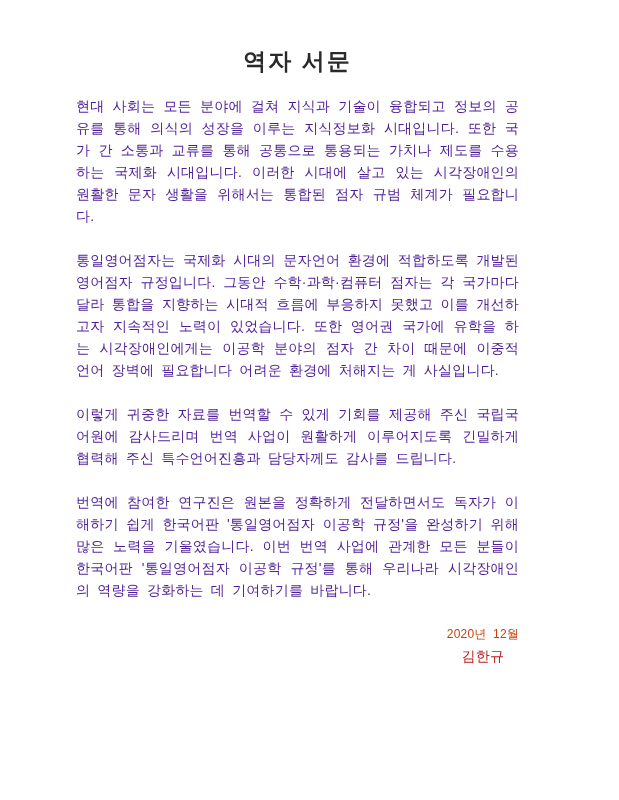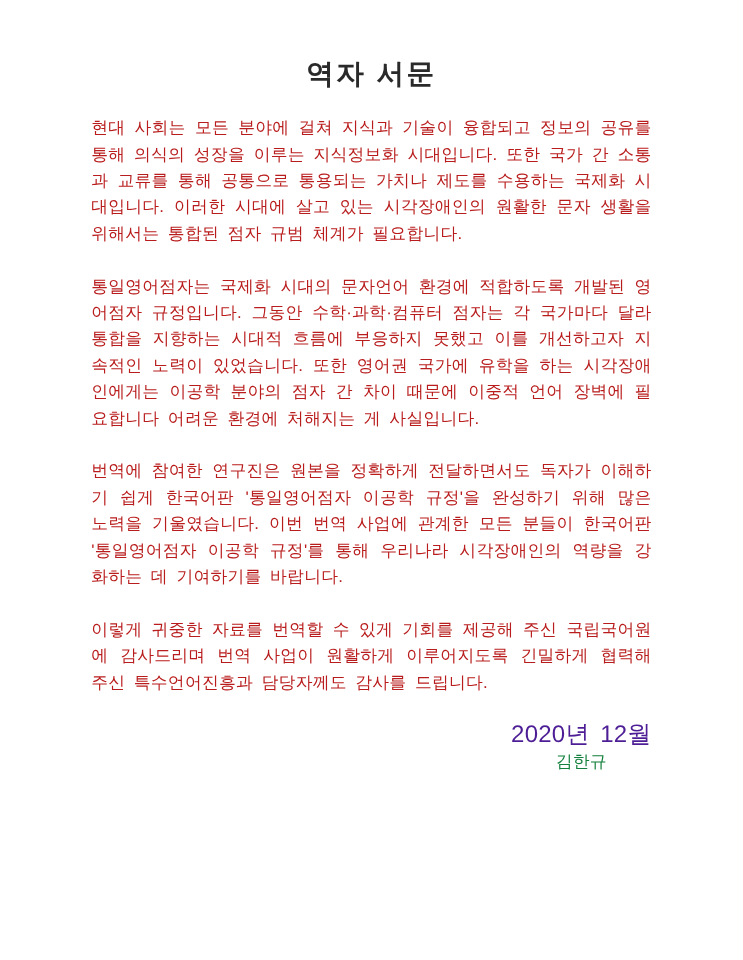--- a/index.html
+++ b/index.html
@@ -10,79 +10,79 @@
   body {
     width: 619px;
     height: 800px;
     overflow: hidden;
     font-family: "Liberation Sans", "DejaVu Sans", sans-serif;
   }
   .page {
     box-sizing: border-box;
     width: 619px;
     height: 800px;
-    padding: 44px 76px 0 76px;
+    padding: 44px 100px 0 76px;
     background: #ffffff;
     color: #3d3d3d;
   }
   .doc-title {
     margin: 0 0 17px 0;
     font-size: 23px;
     font-weight: 700;
     letter-spacing: 2px;
     text-align: center;
     line-height: 34px;
     color: #2a2a2a;
   }
   .para {
     margin: 0 0 22px 0;
     font-size: 14px;
     line-height: 22px;
     letter-spacing: 0.2px;
     word-spacing: 3px;
     text-align: justify;
-    color: #b91c1c;
+    color: #4c1d95;
   }
   .signature {
     margin-top: 20px;
     text-align: right;
   }
   .sig-inner {
     display: inline-block;
   }
   .sig-date {
-    font-size: 20px;
+    font-size: 12px;
     line-height: 22px;
     letter-spacing: 0.2px;
     word-spacing: 3px;
     text-align: right;
-    color: #4c1d95;
+    color: #c2410c;
   }
   .sig-name {
     font-size: 14px;
     line-height: 22px;
     letter-spacing: 0.2px;
     text-align: center;
-    color: #15803d;
+    color: #b91c1c;
   }
 </style>
 </head>
 <body>
 
 <div class="page">
   <h1 class="doc-title">역자 서문</h1>
 
   <p class="para">현대 사회는 모든 분야에 걸쳐 지식과 기술이 융합되고 정보의 공유를 통해 의식의 성장을 이루는 지식정보화 시대입니다. 또한 국가 간 소통과 교류를 통해 공통으로 통용되는 가치나 제도를 수용하는 국제화 시대입니다. 이러한 시대에 살고 있는 시각장애인의 원활한 문자 생활을 위해서는 통합된 점자 규범 체계가 필요합니다.</p>
 
   <p class="para">통일영어점자는 국제화 시대의 문자언어 환경에 적합하도록 개발된 영어점자 규정입니다. 그동안 수학·과학·컴퓨터 점자는 각 국가마다 달라 통합을 지향하는 시대적 흐름에 부응하지 못했고 이를 개선하고자 지속적인 노력이 있었습니다. 또한 영어권 국가에 유학을 하는 시각장애인에게는 이공학 분야의 점자 간 차이 때문에 이중적 언어 장벽에 필요합니다 어려운 환경에 처해지는 게 사실입니다.</p>
 
 
+  <p class="para">이렇게 귀중한 자료를 번역할 수 있게 기회를 제공해 주신 국립국어원에 감사드리며 번역 사업이 원활하게 이루어지도록 긴밀하게 협력해 주신 특수언어진흥과 담당자께도 감사를 드립니다.</p>
+
   <p class="para">번역에 참여한 연구진은 원본을 정확하게 전달하면서도 독자가 이해하기 쉽게 한국어판 '통일영어점자 이공학 규정'을 완성하기 위해 많은 노력을 기울였습니다. 이번 번역 사업에 관계한 모든 분들이 한국어판 '통일영어점자 이공학 규정'를 통해 우리나라 시각장애인의 역량을 강화하는 데 기여하기를 바랍니다.</p>
-
-  <p class="para">이렇게 귀중한 자료를 번역할 수 있게 기회를 제공해 주신 국립국어원에 감사드리며 번역 사업이 원활하게 이루어지도록 긴밀하게 협력해 주신 특수언어진흥과 담당자께도 감사를 드립니다.</p>
 
   <div class="signature">
     <div class="sig-inner">
       <div class="sig-date">2020년 12월</div>
       <div class="sig-name">김한규</div>
     </div>
   </div>
 </div>
 
 </body></html>

